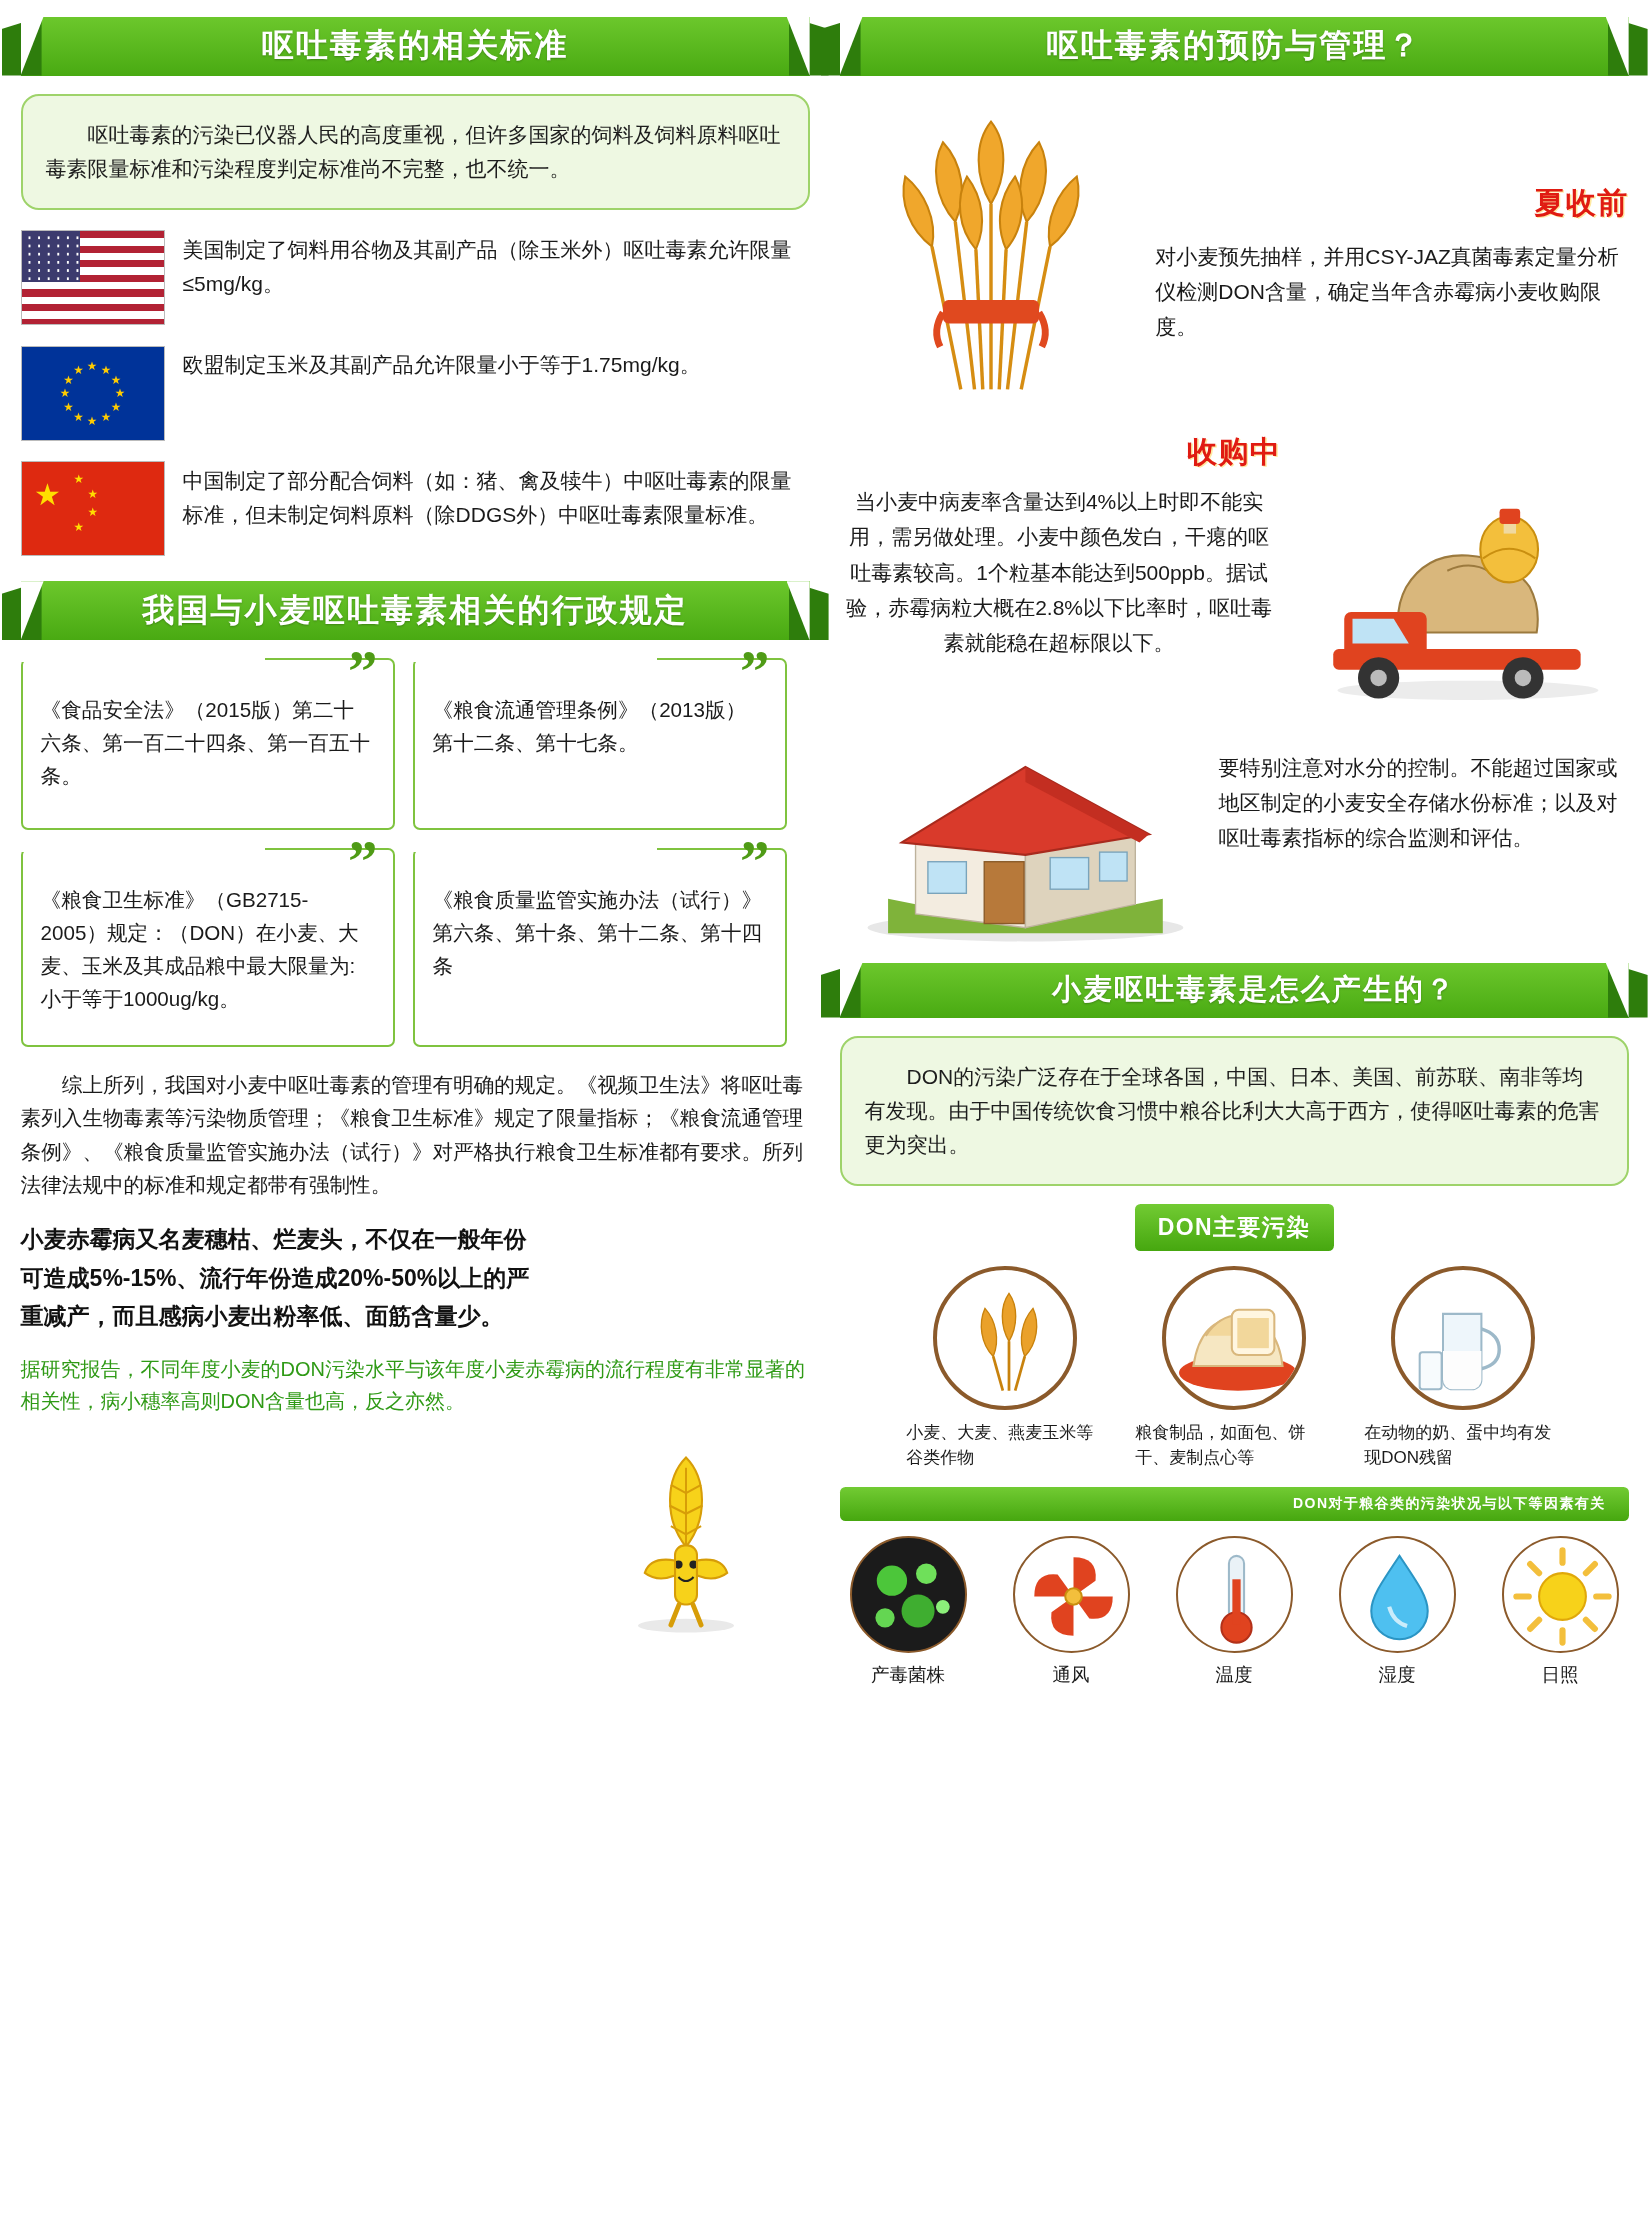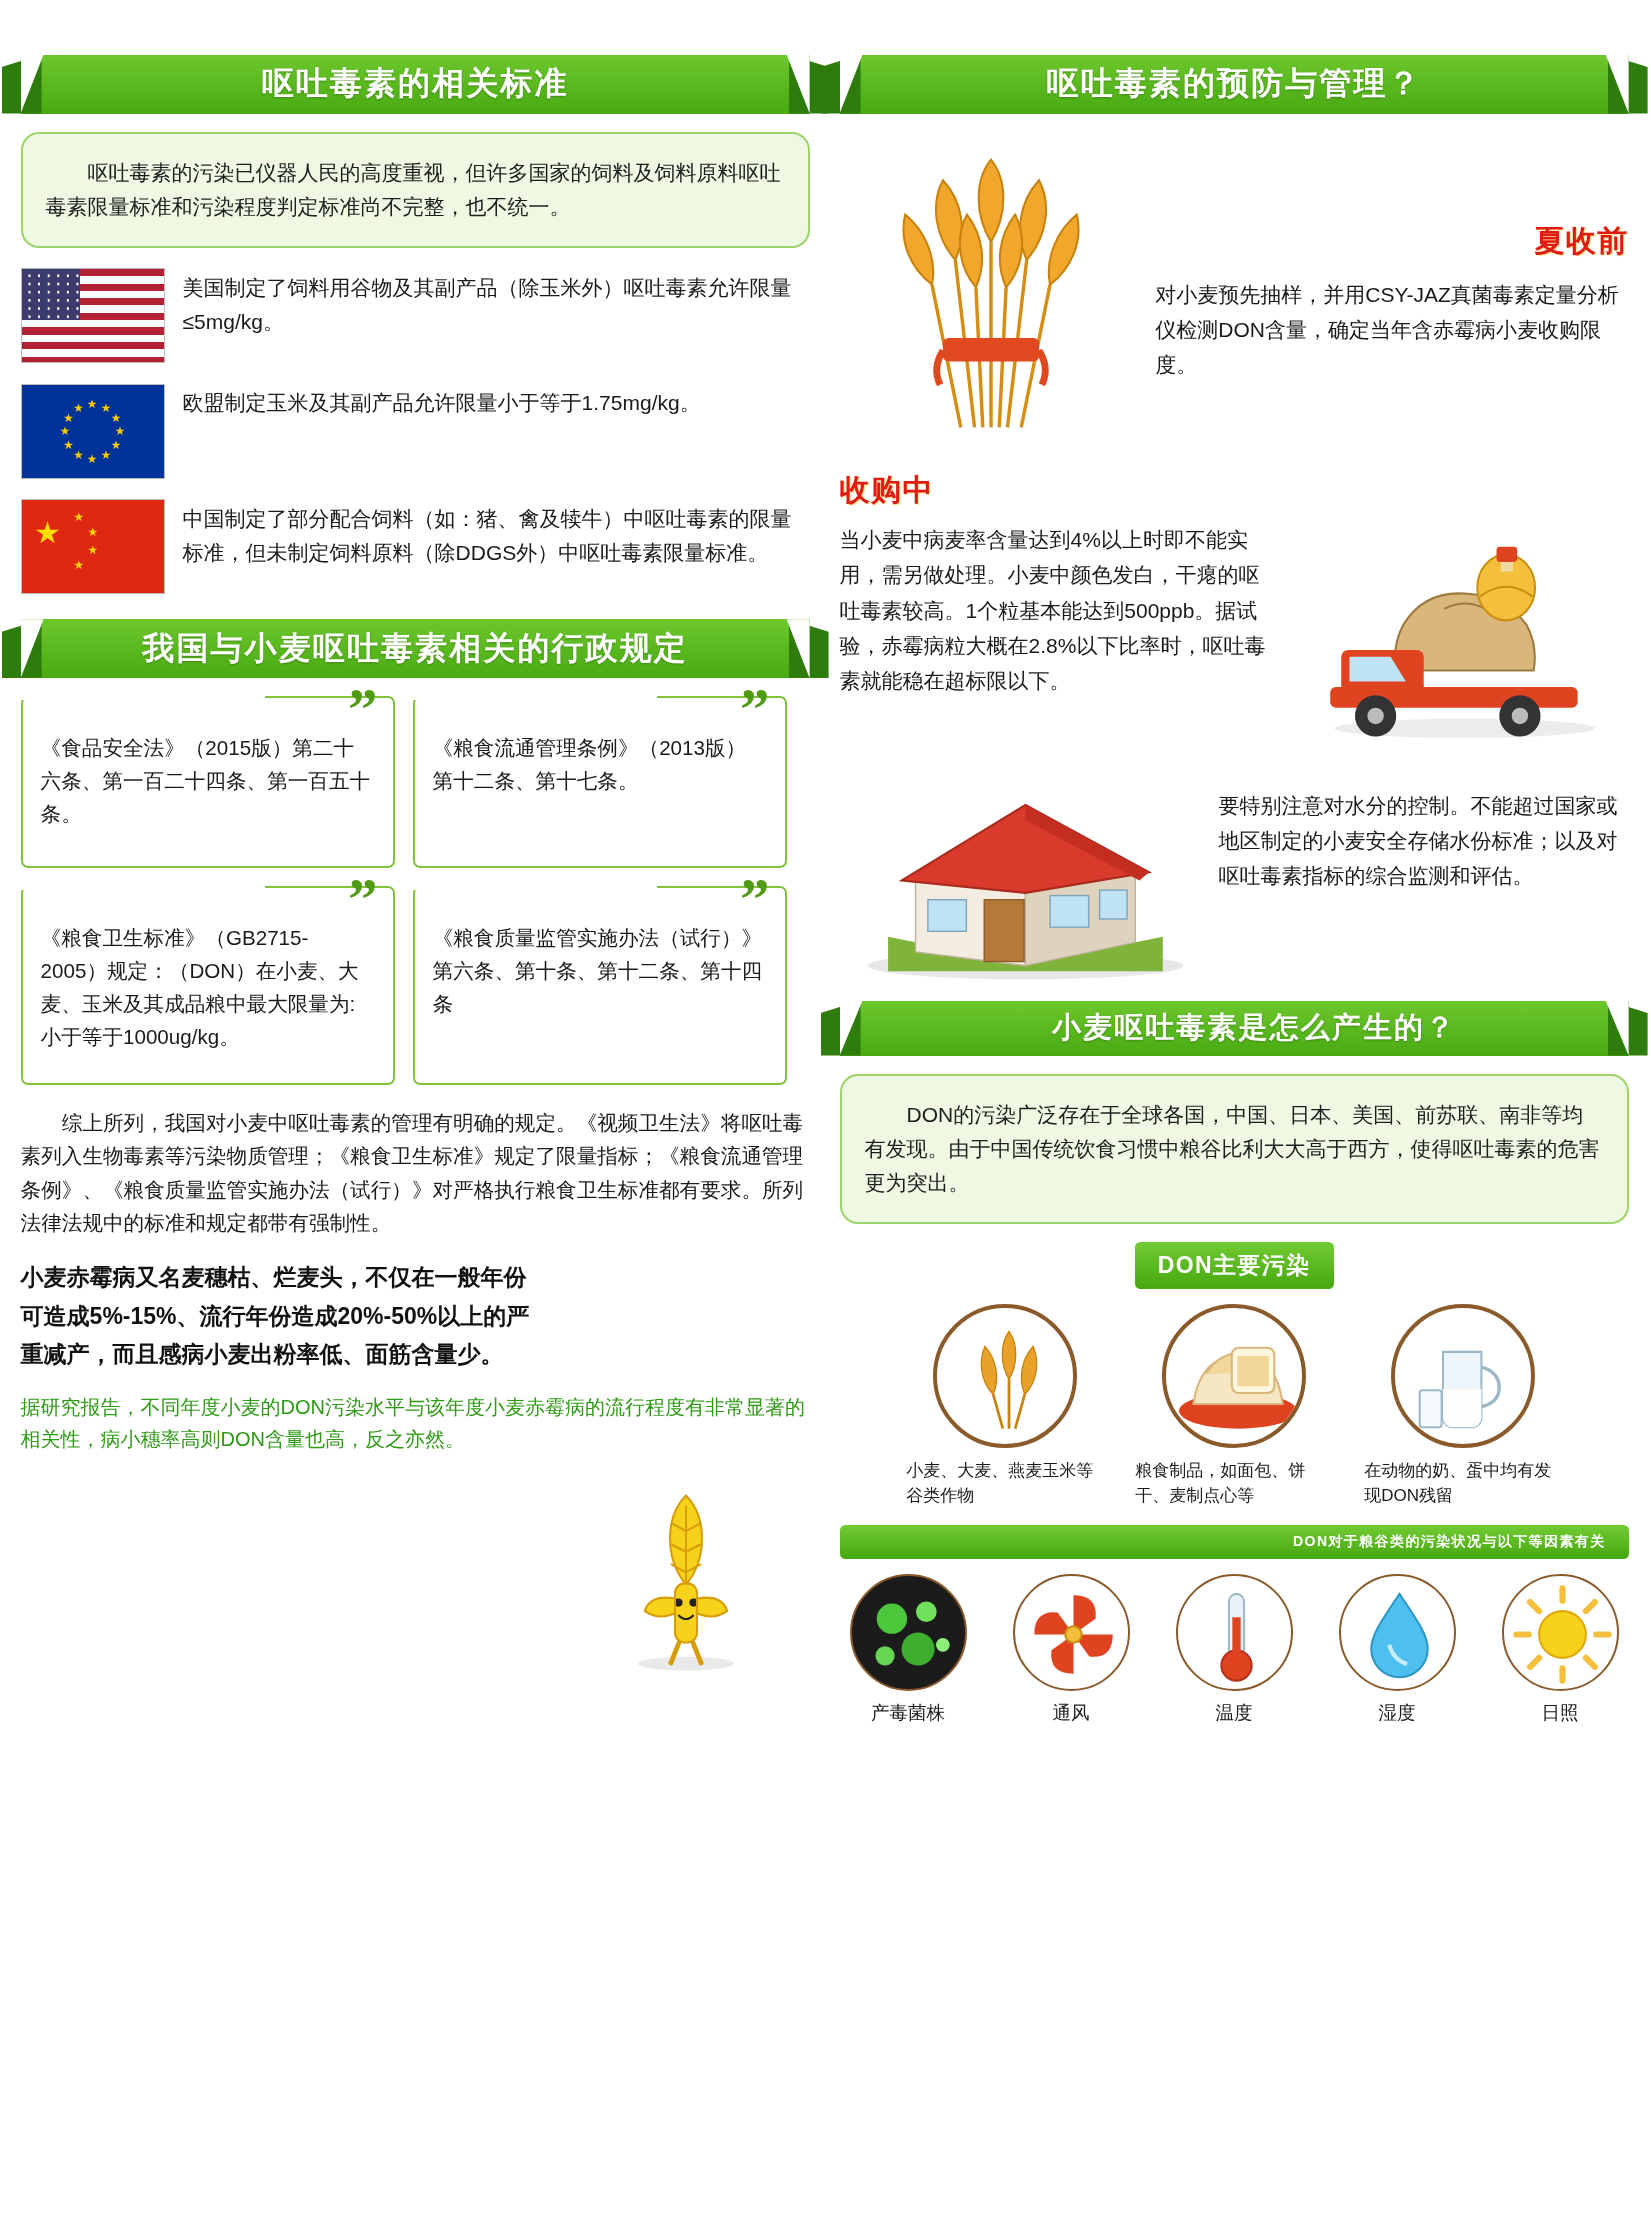--- a/index.html
+++ b/index.html
@@ -5,21 +5,21 @@
   * { box-sizing: border-box; }
   html, body { margin:0; padding:0; }
   body {
     width:1651px; height:2239px;
     background:#ffffff;
     font-family:"Liberation Sans","DejaVu Sans",sans-serif;
     color:#1a1a1a;
     position:relative;
     overflow:hidden;
   }
-  .page { position:relative; width:1651px; height:1796px; padding:16.5px 20.6px;margin-top:38px; }
+  .page { position:relative; width:1651px; height:1796px; padding:16.5px 20.6px; }
   .cols { display:flex; gap:30px; height:100%; }
   .col { width:789px; position:relative; }
 
   
   .banner {
     position:relative;
     background:#5bbf21;
     background:linear-gradient(180deg,#6cc72c 0%,#49aa12 100%);
     height:59px;
     display:flex; align-items:center; justify-content:center;
@@ -296,21 +296,21 @@
           <path d="M150 318 q-16 26 -4 50" stroke="#e0491f" stroke-width="10" fill="none"></path>
           <path d="M290 318 q16 26 4 50" stroke="#e0491f" stroke-width="10" fill="none"></path>
         </svg>
       </div>
       <div style="flex:1;padding-top:89px;">
         <div class="redhead" style="text-align:right;">夏收前</div>
         <div class="rtext" style="margin-top:15px;">对小麦预先抽样，并用CSY-JAZ真菌毒素定量分析仪检测DON含量，确定当年含赤霉病小麦收购限度。</div>
       </div>
     </div>
 
-    <div class="block" style="margin-top:9.6px;">
+    <div class="block" style="margin-top:9.6px;text-align:center;">
       <div class="redhead">收购中</div>
       <div style="display:flex;gap:21px;align-items:flex-start;margin-top:11px;">
         <div class="rtext" style="width:439px;flex:0 0 439px;">当小麦中病麦率含量达到4%以上时即不能实用，需另做处理。小麦中颜色发白，干瘪的呕吐毒素较高。1个粒基本能达到500ppb。据试验，赤霉病粒大概在2.8%以下比率时，呕吐毒素就能稳在超标限以下。</div>
         <div style="flex:1;">
           <svg viewBox="0 0 470 330" width="323" height="227" aria-hidden="true">
             <ellipse cx="240" cy="300" rx="190" ry="14" fill="#ececec"></ellipse>
             <path d="M150 150 q30 -50 90 -46 q60 4 90 46 q16 30 10 66 H140 q-6 -36 10 -66Z" fill="#d9b77c" stroke="#9c7a3e" stroke-width="3"></path>
             <path d="M210 126 q34 -16 62 2" stroke="#9c7a3e" stroke-width="3" fill="none"></path>
             <ellipse cx="300" cy="95" rx="42" ry="48" fill="#f3bf3c" stroke="#c98f10" stroke-width="3"></ellipse>
             <rect x="286" y="36" width="30" height="22" rx="5" fill="#e0431f"></rect>

